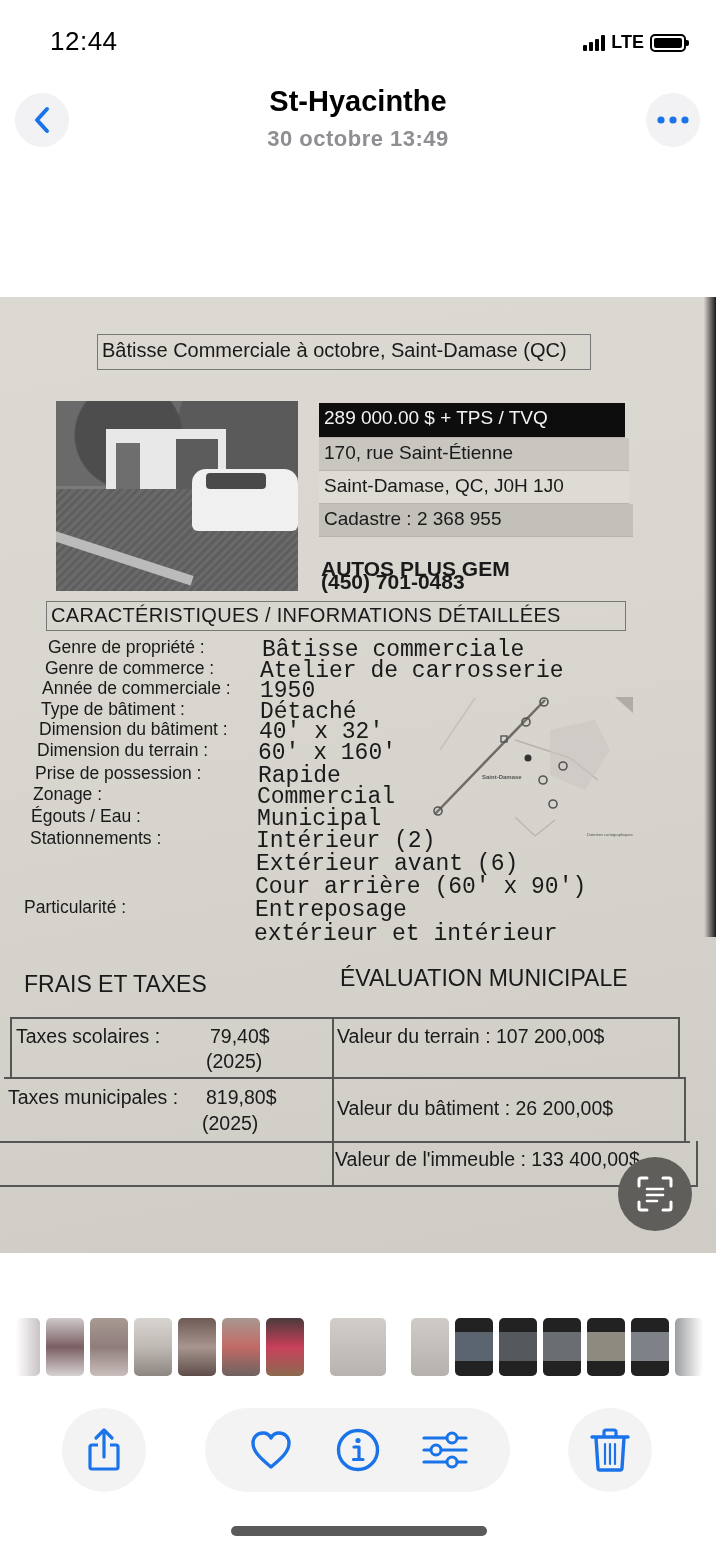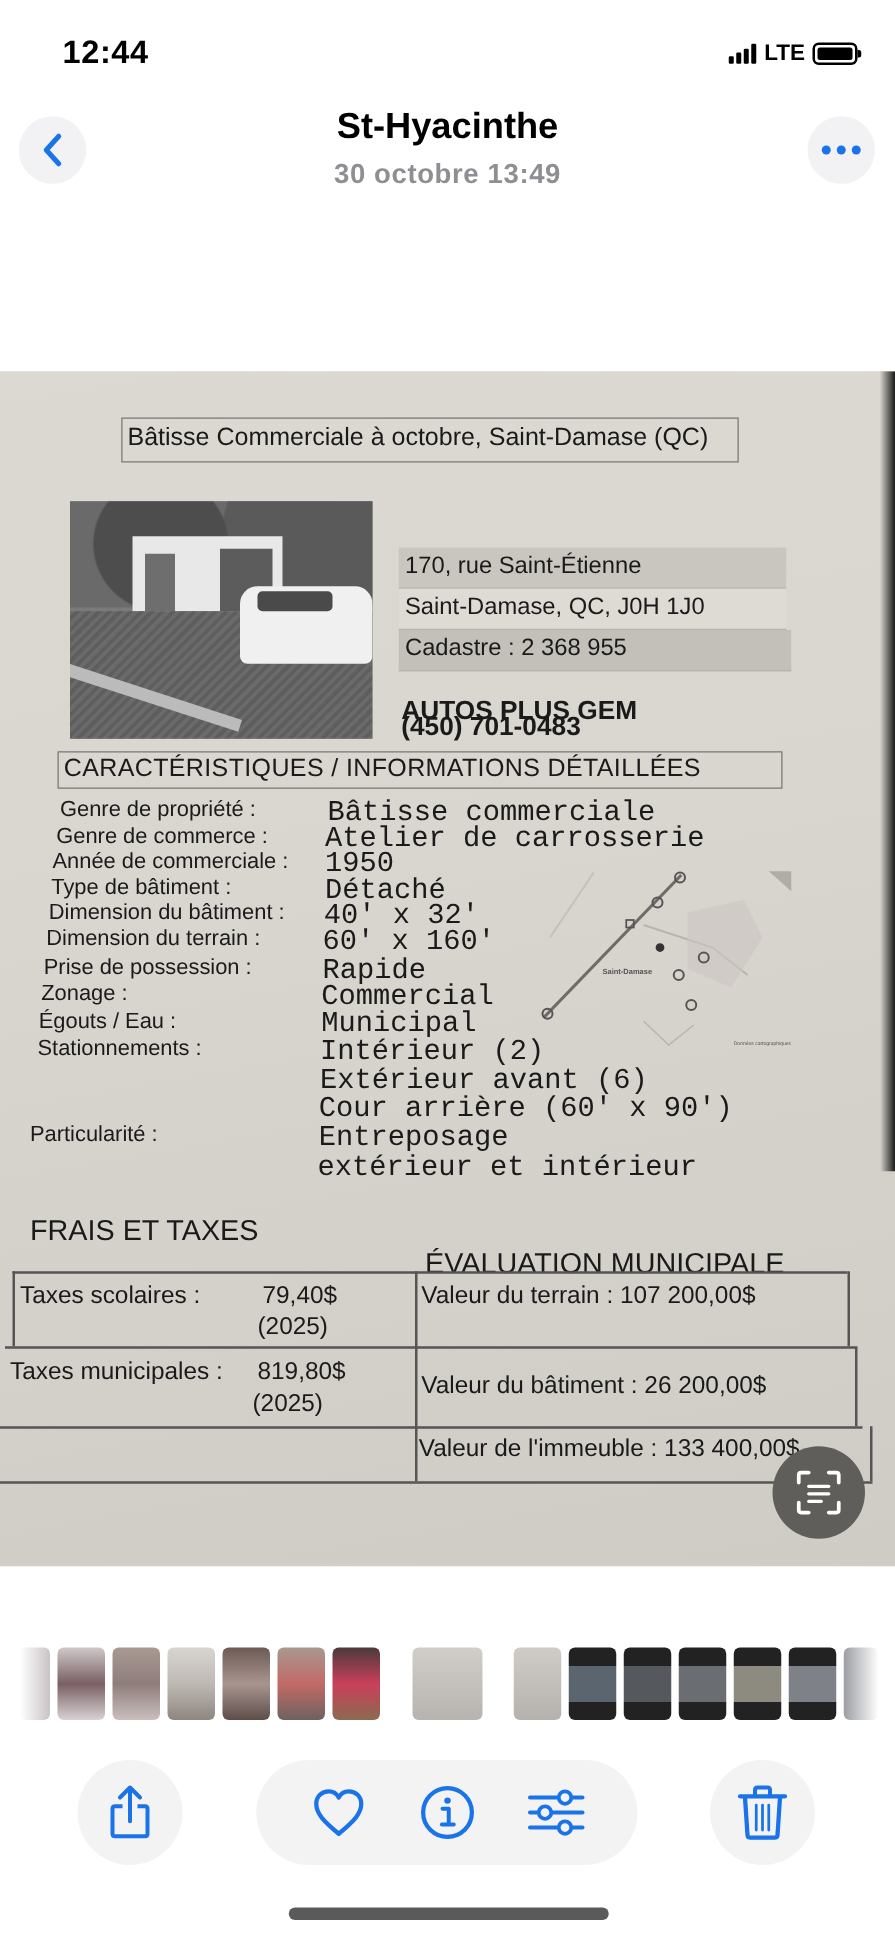--- a/index.html
+++ b/index.html
@@ -1,21 +1,21 @@
 <!DOCTYPE html>
 <html><head>
 <meta charset="utf-8">
 <style>
   * { box-sizing: border-box; margin: 0; padding: 0; }
   html, body { width: 716px; height: 1552px; background: #ffffff; overflow: hidden; }
   body { position: relative; font-family: "Liberation Sans", sans-serif; color: #000; }
 
   
   .status-bar { position: absolute; top: 0; left: 0; width: 716px; height: 80px; }
-  .status-time { position: absolute; left: 50px; top: 26px; font-size: 26px; font-weight: 700; letter-spacing: 0.5px; text-align: right; }
+  .status-time { position: absolute; left: 50px; top: 26px; font-size: 26px; font-weight: 400; letter-spacing: 0.5px; text-align: right; }
   .status-right { position: absolute; right: 30px; top: 32px; display: flex; align-items: center; gap: 6px; }
   .signal { display: flex; align-items: flex-end; gap: 2px; height: 16px; }
   .signal span { width: 4px; background: #000; border-radius: 1px; }
   .lte { font-size: 18px; font-weight: 700; }
   .battery { width: 36px; height: 18px; border: 2px solid #000; border-radius: 5px; padding: 2px; position: relative; }
   .battery .level { width: 100%; height: 100%; background: #000; border-radius: 2px; }
   .battery:after { content: ""; position: absolute; right: -5px; top: 4px; width: 3px; height: 6px; background: #000; border-radius: 0 2px 2px 0; }
 
   
   .nav-btn { position: absolute; width: 54px; height: 54px; border-radius: 50%; background: #f2f2f4; display: flex; align-items: center; justify-content: center; }
@@ -50,21 +50,21 @@
   .agent-phone { position: absolute; left: 321px; top: 273px; font-size: 21px; font-weight: 700; }
 
   .section-box { position: absolute; left: 46px; top: 304px; width: 580px; height: 30px; border: 1.5px solid #777; padding: 2px 0 0 4px; font-size: 20px; letter-spacing: 0.3px; }
 
   .char-row { position: absolute; font-size: 17.5px; white-space: nowrap; }
   .char-val { position: absolute; font-size: 23px; white-space: nowrap; font-family: Liberation Mono, monospace; }
 
   .map { position: absolute; left: 420px; top: 383px; width: 240px; height: 160px; }
 
   .frais-title { position: absolute; left: 24px; top: 674px; font-size: 23px; }
-  .eval-title { position: absolute; left: 340px; top: 700px; font-size: 23px; }
+  .eval-title { position: absolute; left: 340px; top: 668px; font-size: 23px; }
 
   .tax-table { position: absolute; left: 0; top: 720px; width: 698px; height: 204px; }
   .tax-table .hline { position: absolute; height: 1.5px; background: #555; }
   .tax-table .vline { position: absolute; width: 1.5px; background: #555; }
   .tax-cell { position: absolute; font-size: 19.5px; white-space: nowrap; }
 
   .lens-btn { position: absolute; left: 618px; top: 1157px; width: 74px; height: 74px; border-radius: 50%; background: #5f5e5b; display: flex; align-items: center; justify-content: center; }
 
   
   .thumbs { position: absolute; top: 1318px; left: 0; width: 716px; height: 58px; }
@@ -122,20 +122,21 @@
       <div class="trees"></div>
       <div class="building"></div>
       <div class="door1"></div>
       <div class="door2"></div>
       <div class="ground"></div>
       <div class="car"></div>
       <div class="car-window"></div>
       <div class="walk"></div>
     </div>
 
+    <div class="info-row info-price">289 000.00 $ + TPS / TVQ</div>
     <div class="info-row info-addr1">170, rue Saint-Étienne</div>
     <div class="info-row info-addr2">Saint-Damase, QC, J0H 1J0</div>
     <div class="info-row info-cad">Cadastre : 2 368 955</div>
     <div class="agent-name">AUTOS PLUS GEM</div>
     <div class="agent-phone">(450) 701-0483</div>
 
     <div class="section-box">CARACTÉRISTIQUES / INFORMATIONS DÉTAILLÉES</div>
 
     <div class="char-row" style="left:48px;top:340px">Genre de propriété :</div>
     <div class="char-val" style="left:262px;top:340px">Bâtisse commerciale</div>

